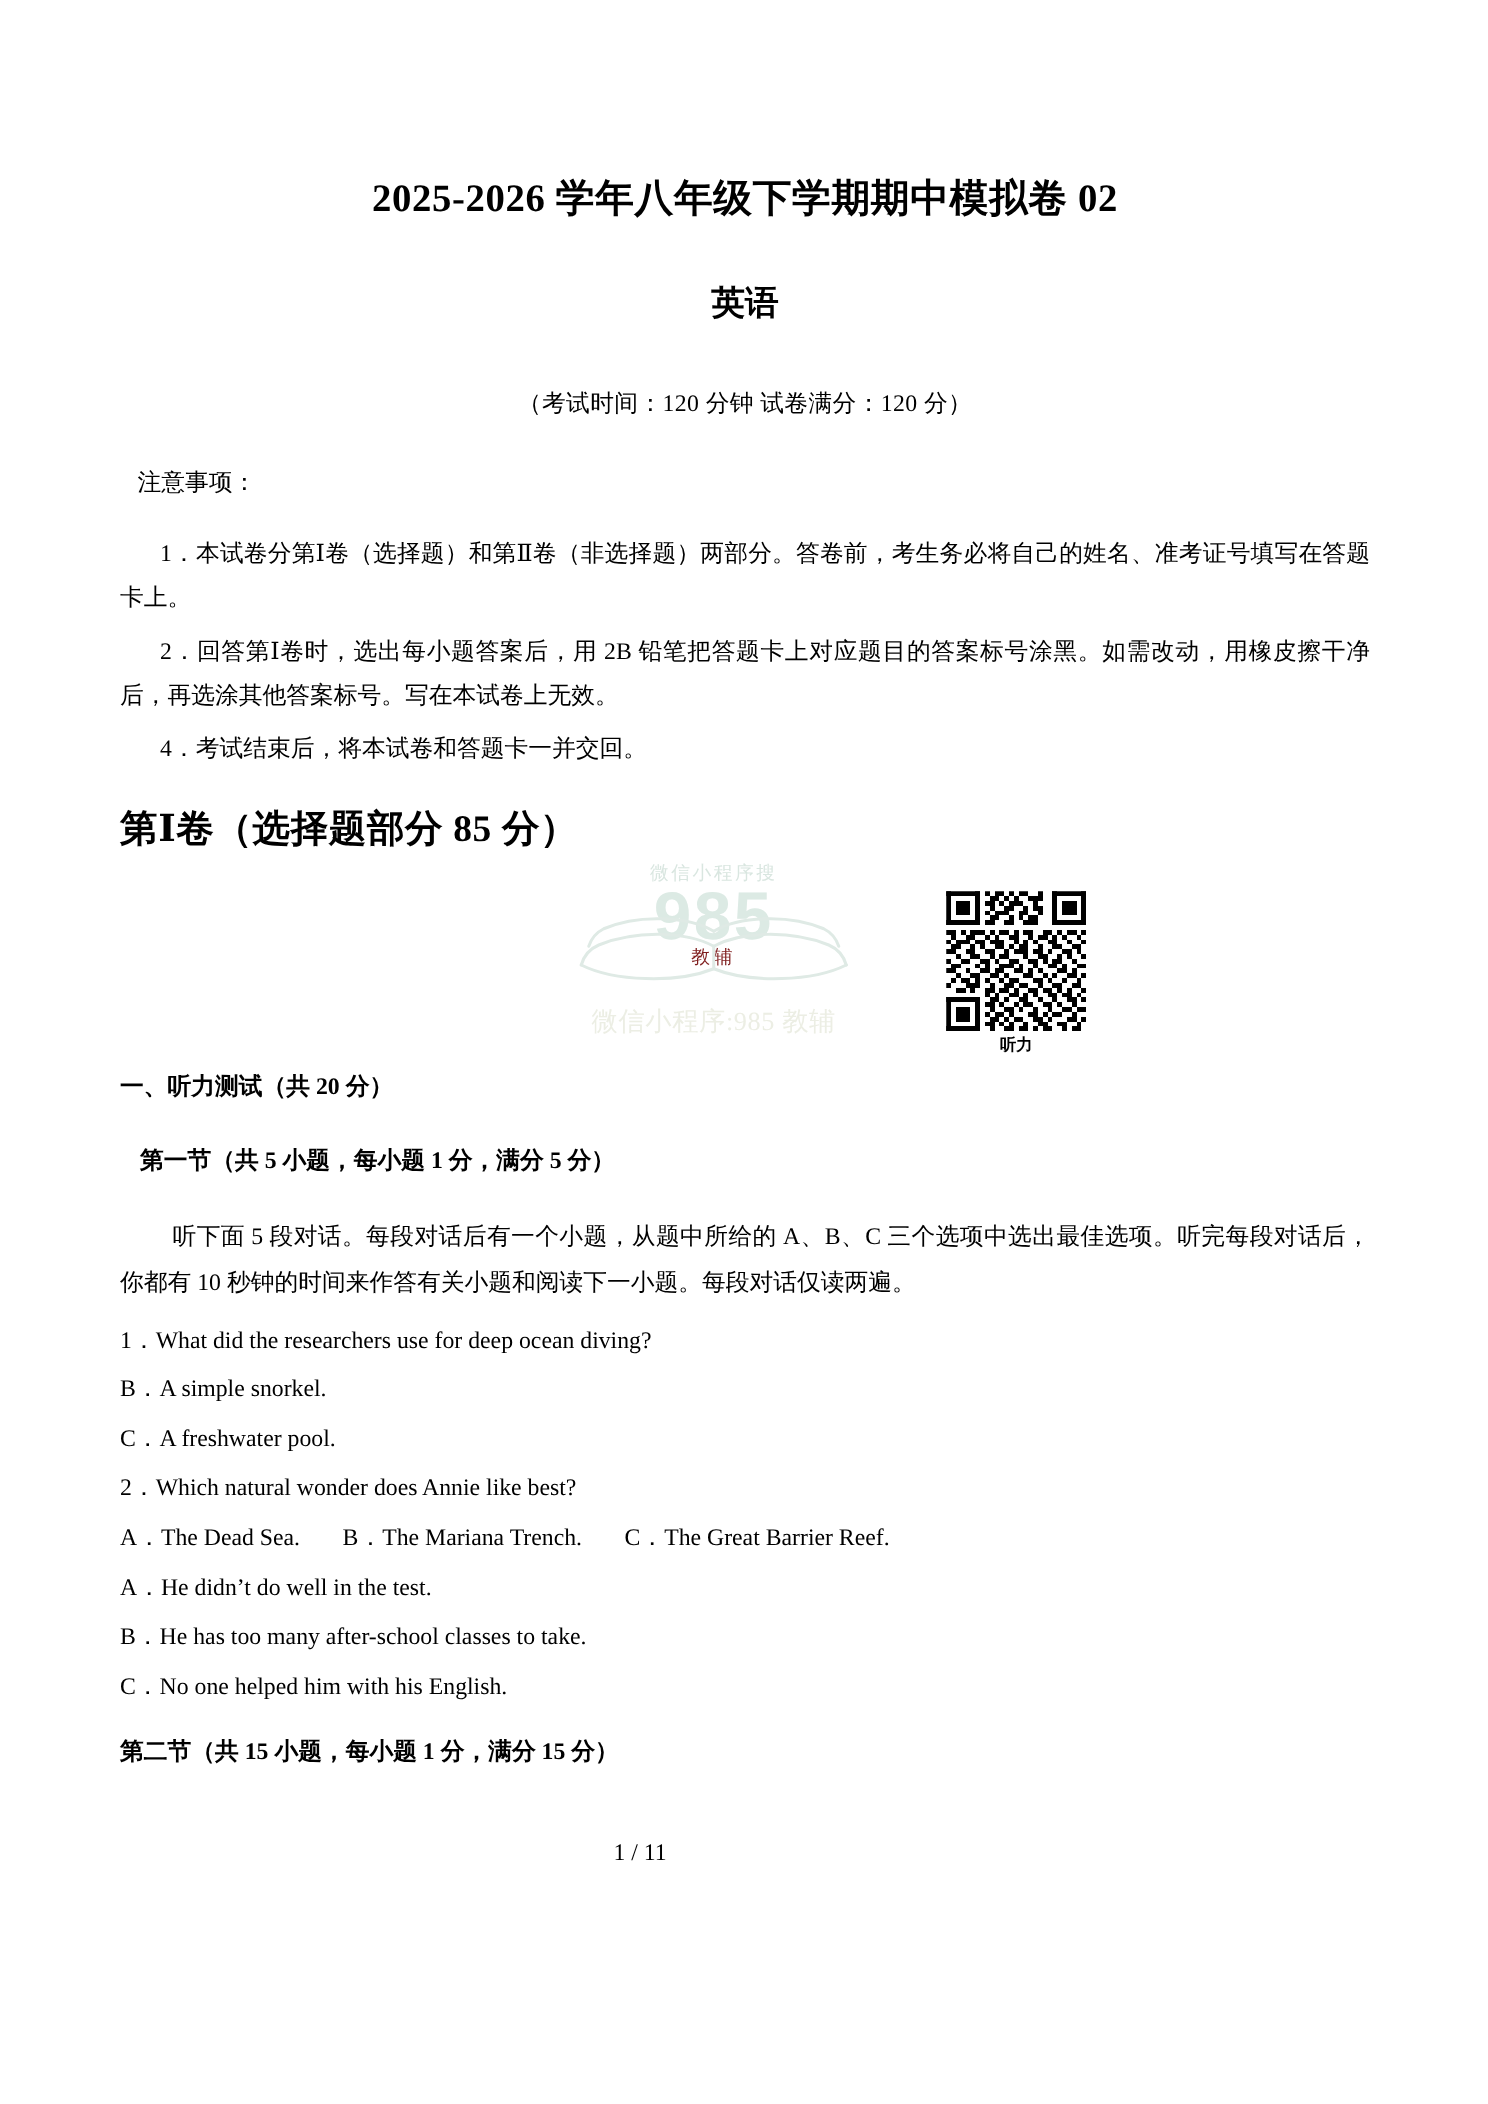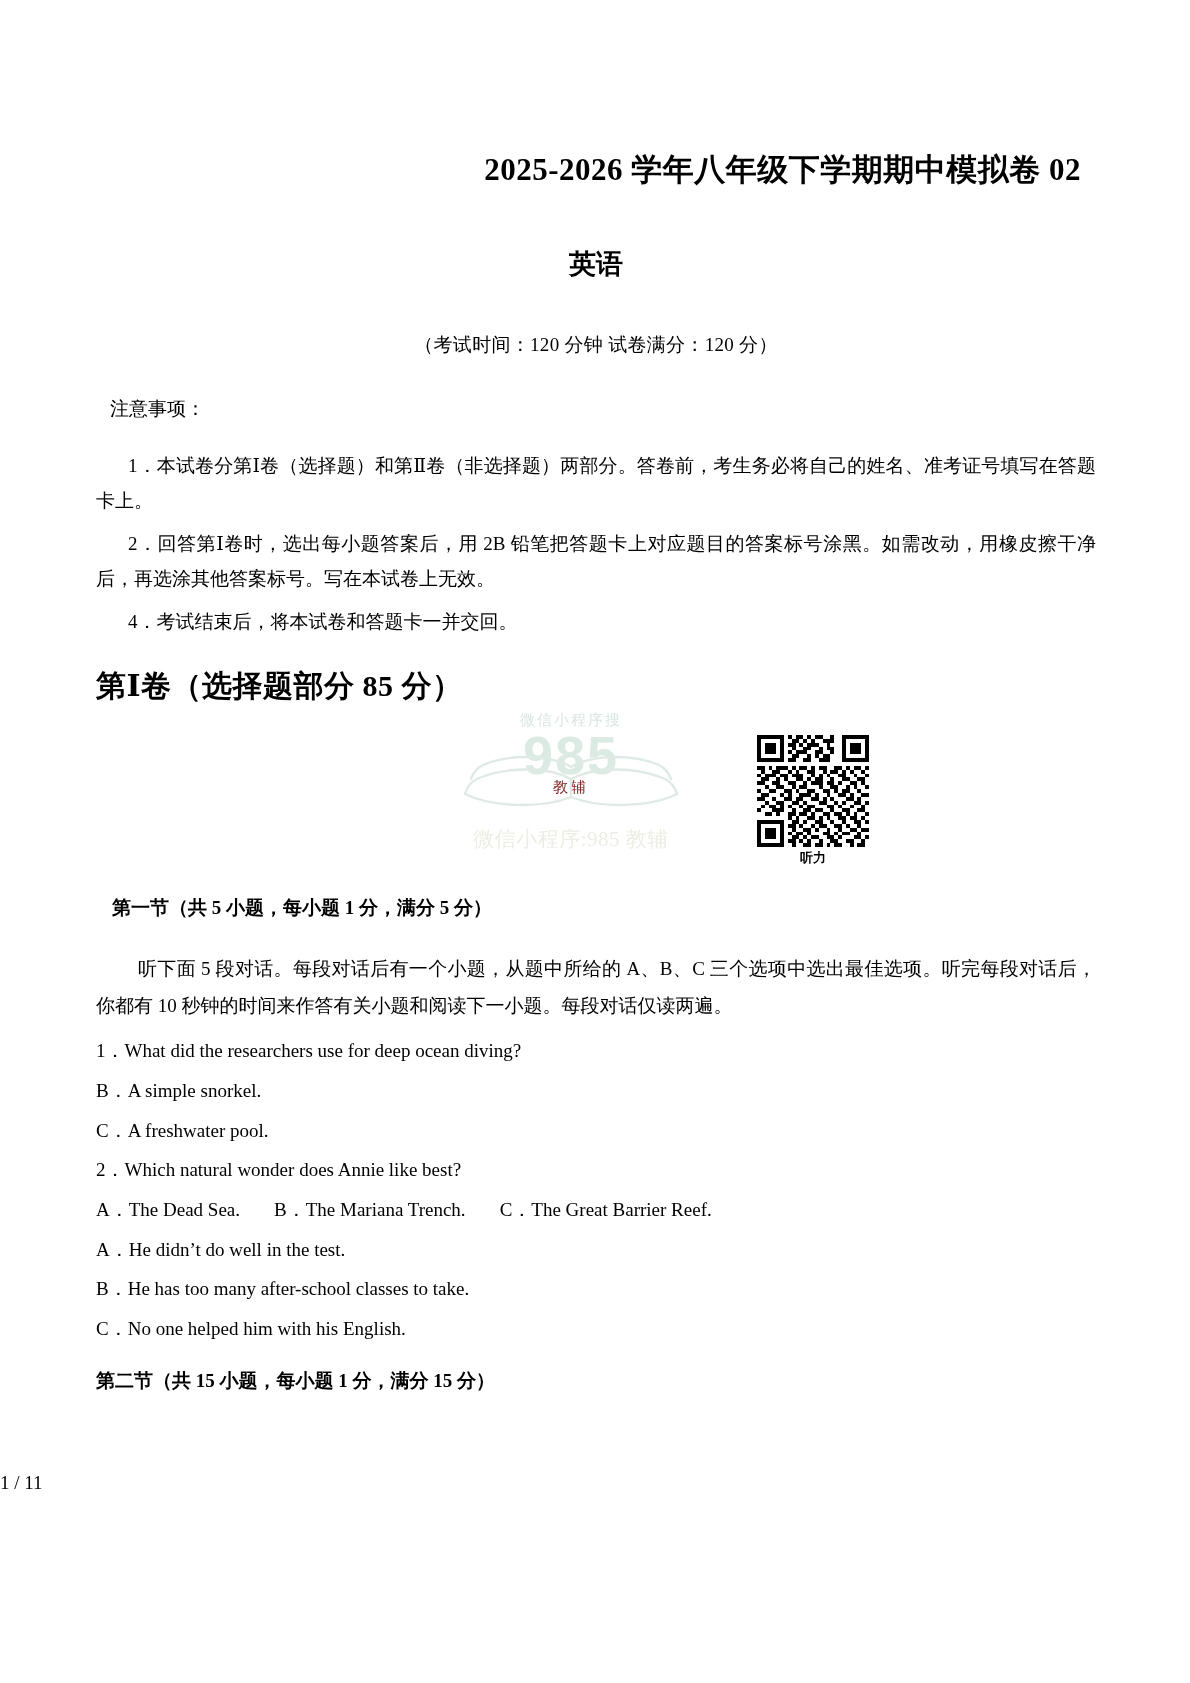--- a/index.html
+++ b/index.html
@@ -22,25 +22,25 @@
   }
   .content {
     position: absolute;
     left: 96px;
     top: 0;
     width: 1000px;
   }
 
   
   .doc-title {
-    text-align: right;
+    text-align: center;
     font-size: 31px;
     font-weight: 700;
     letter-spacing: 0.5px;
-    margin: 15px;
+    margin: 4px;
     padding-top: 135px;
     line-height: 1.3;
   }
   .doc-subject {
     text-align: center;
     font-size: 27px;
     font-weight: 700;
     margin: 0;
     padding-top: 42px;
     line-height: 1.3;
@@ -200,20 +200,21 @@
     padding-top: 24px;
     line-height: 1.6;
   }
 
   
   .footer {
     position: absolute;
     left: 0;
     top: 1472px;
     width: 1024px;
+    text-align: center;
     font-size: 19px;
   }
 </style>
 </head>
 <body>
 
 <div class="page">
 
   <div class="content">
 
@@ -474,20 +475,21 @@
             <rect x="20" y="28" width="2" height="1"></rect>
               <rect x="24" y="28" width="1" height="1"></rect>
             <rect x="26" y="28" width="2" height="1"></rect>
           </g>
         </svg>
         <div class="qr-label">听力</div>
       </div>
 
     </div>
 
+    <p class="sec-heading">一、听力测试（共 20 分）</p>
     <p class="sub-heading">第一节（共 5 小题，每小题 1 分，满分 5 分）</p>
     <p class="directions">听下面 5 段对话。每段对话后有一个小题，从题中所给的 A、B、C 三个选项中选出最佳选项。听完每段对话后，你都有 10 秒钟的时间来作答有关小题和阅读下一小题。每段对话仅读两遍。</p>
 
     <p class="q-line">
       <span>1．</span><span>What did the researchers use for deep ocean diving?</span>
     </p>
     <p class="opt-line">
       <span>B．</span><span>A simple snorkel.</span>
     </p>
     <p class="opt-line">

